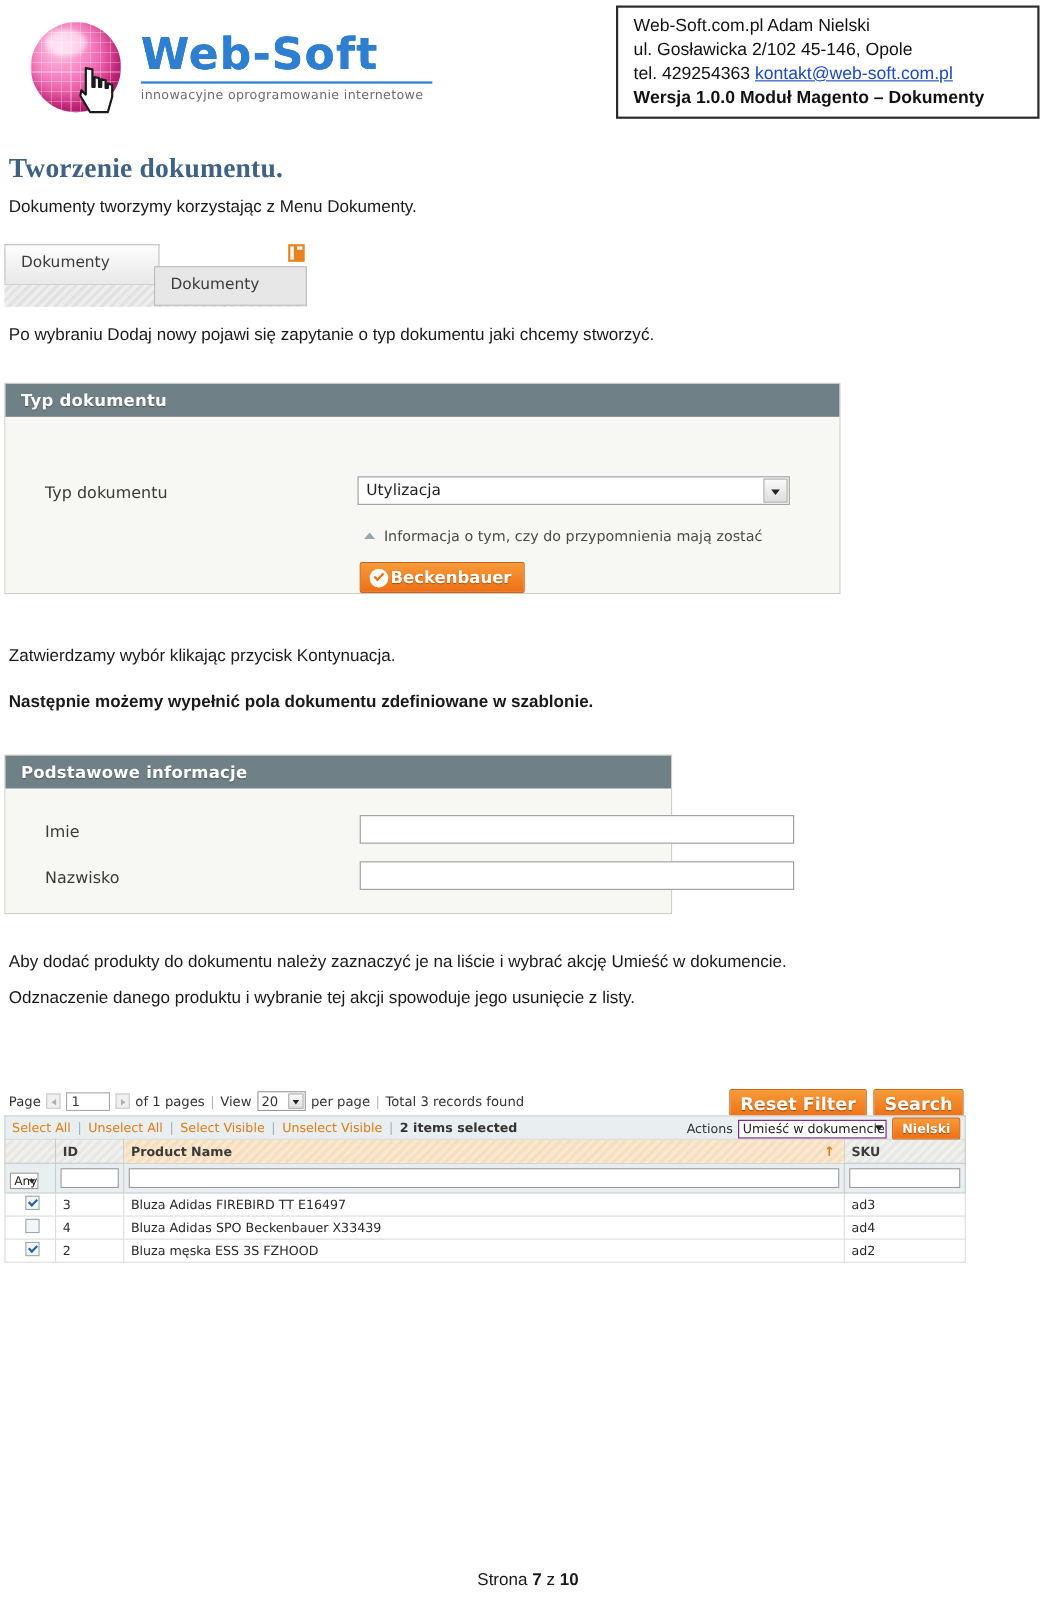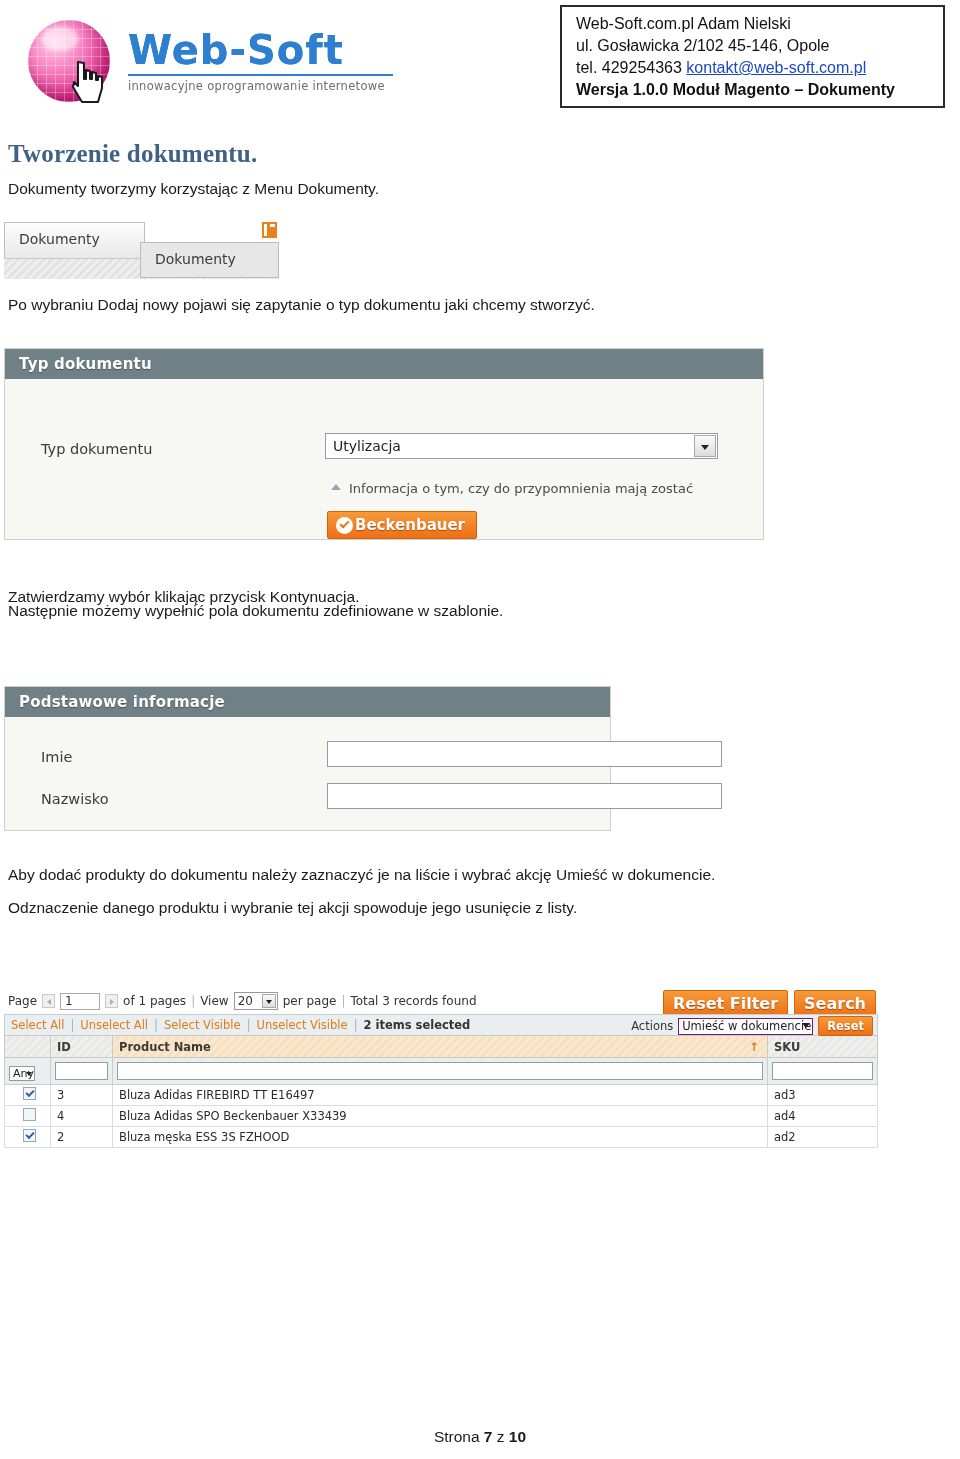--- a/index.html
+++ b/index.html
@@ -54,21 +54,21 @@
   
   .h1-title{
     position:absolute;left:8px;top:140px;
     font-family:"Liberation Serif", serif;
     font-size:25px;font-weight:bold;color:#3f6184;letter-spacing:.2px;
   }
   .para{position:absolute;font-size:15.5px;line-height:21px;color:#1a1a1a;white-space:nowrap;}
   .p-intro{left:8px;top:178px;}
   .p-afterdodaj{left:8px;top:294px;}
   .p-zatw{left:8px;top:586px;}
-  .p-nastepnie{left:8px;top:600px;}
+  .p-nastepnie{left:8px;top:628px;font-weight:bold;}
   .p-aby{left:8px;top:864px;}
   .p-odznacz{left:8px;top:897px;}
 
   
   .menu-shot{position:absolute;left:4px;top:222px;width:275px;height:56px;}
   .menu-shot .tab{
     position:absolute;left:0;top:0;width:141px;height:36px;
     background:linear-gradient(#fdfdfd,#e8e8e8);
     border:1px solid #bdbdbd;border-bottom:none;
     box-sizing:border-box;
@@ -381,21 +381,21 @@
         <span class="sep">|</span>
         <a href="#">Select Visible</a>
         <span class="sep">|</span>
         <a href="#">Unselect Visible</a>
         <span class="sep">|</span>
         <span class="selcount">2 items selected</span>
       </div>
       <div class="ab-right">
         <span class="lab">Actions</span>
         <span class="actsel"><span>Umieść w dokumencie</span><span class="ar"></span></span>
-        <span class="submit">Reset</span>
+        <span class="submit">Nielski</span>
       </div>
     </div>
 
     <table class="prodgrid">
       <thead>
         <tr>
           <th class="cb"></th>
           <th class="idc">ID</th>
           <th class="sorted">
             <span>Product Name</span>

